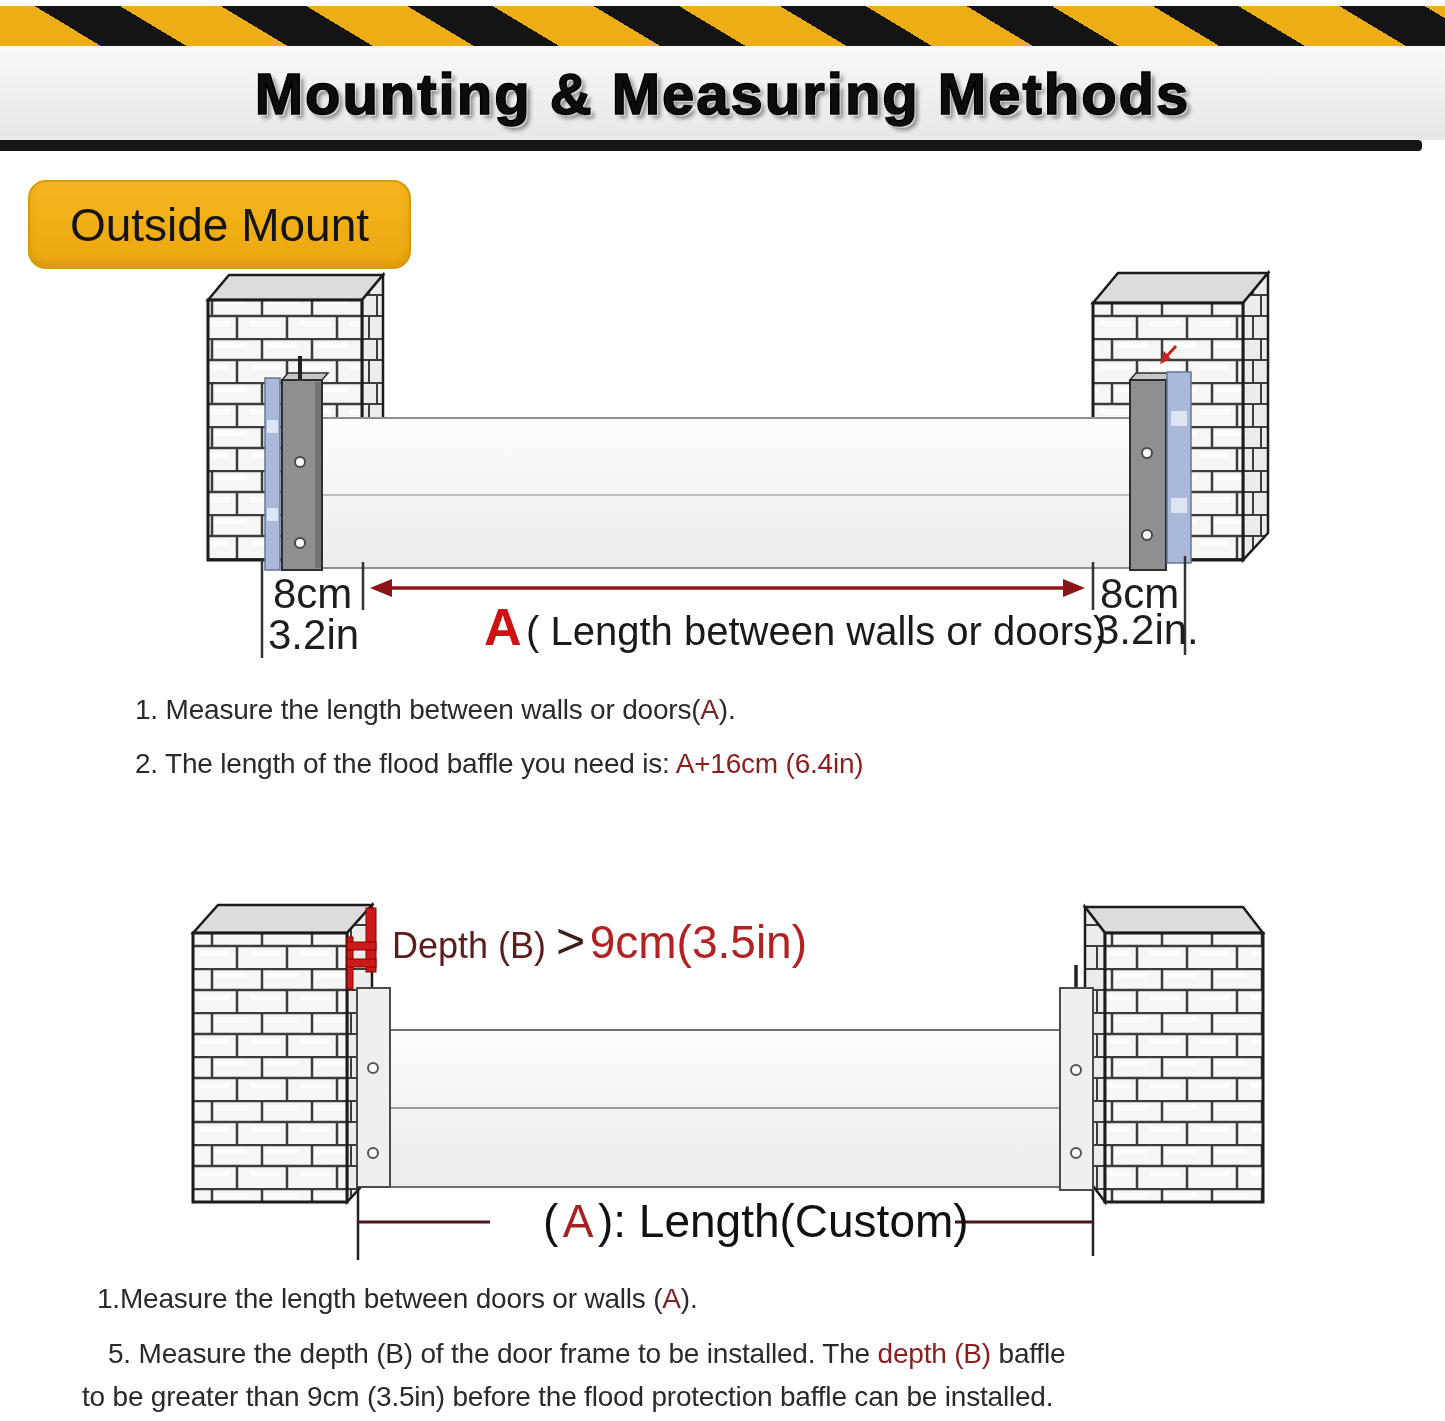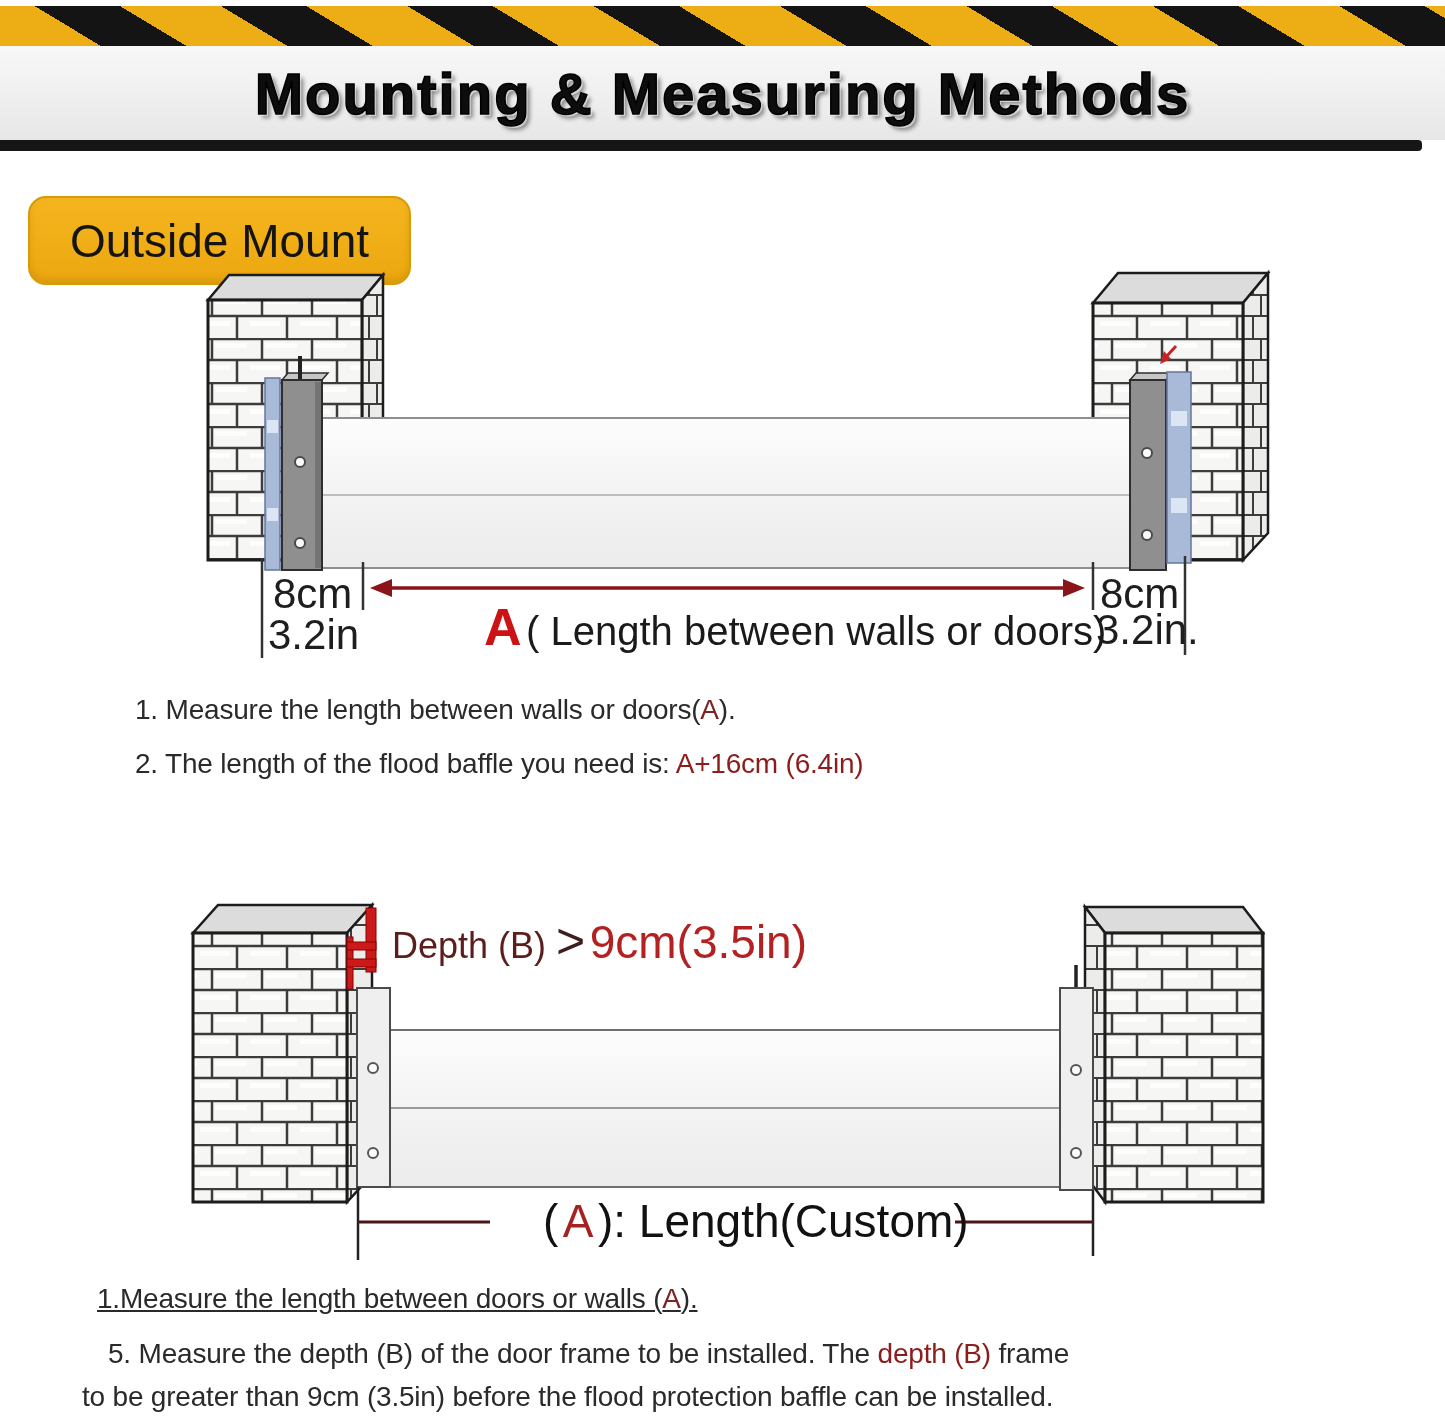--- a/index.html
+++ b/index.html
@@ -31,21 +31,21 @@
 <body>
 
 <div class="page">
 
   <div class="abs stripe-band"></div>
   <div class="abs title-band">
     <div class="page-title">Mounting &amp; Measuring Methods</div>
   </div>
   <div class="abs divider-bar"></div>
 
-  <div class="abs badge" style="left:28px;top:180px;width:379px;height:85px;margin-top:16px;">
+  <div class="abs badge" style="left:28px;top:180px;width:379px;height:85px;">
     <span>Outside Mount</span>
   </div>
 
   <svg class="abs" style="left:0;top:250px;" width="1445" height="440" viewBox="0 0 1445 440">
     <defs>
       <pattern id="brick" patternUnits="userSpaceOnUse" width="50" height="44">
         <rect width="50" height="44" fill="#f6f6f4"></rect>
         <line x1="0" y1="1" x2="50" y2="1" stroke="#3c3c3c" stroke-width="2.5"></line>
         <line x1="0" y1="22" x2="50" y2="22" stroke="#3c3c3c" stroke-width="2.5"></line>
         <line x1="12" y1="0" x2="12" y2="22" stroke="#3c3c3c" stroke-width="2.5"></line>
@@ -191,23 +191,23 @@
       <line x1="358" y1="342" x2="490" y2="342" stroke="#4A1616" stroke-width="3"></line>
       <line x1="955" y1="342" x2="1093" y2="342" stroke="#4A1616" stroke-width="3"></line>
       <text>
         <tspan x="543" y="357" font-size="46" fill="#111111">(</tspan>
         <tspan font-size="46" fill="#A52222">A</tspan>
         <tspan font-size="46" fill="#111111">): Length(Custom)</tspan>
       </text>
     </g>
   </svg>
 
-  <div class="abs step-line" style="left:97px;top:1283px;text-decoration:underline;">
+  <div class="abs step-line" style="left:97px;top:1283px;">
     <span>1.Measure the length between doors or walls (</span><span class="red-a">A</span><span>).</span>
   </div>
   <div class="abs step-line" style="left:108px;top:1338px;">
-    <span>5. Measure the depth (B) of the door frame to be installed. The </span><span class="maroon">depth (B)</span><span> frame</span>
+    <span>5. Measure the depth (B) of the door frame to be installed. The </span><span class="maroon">depth (B)</span><span> baffle</span>
   </div>
   <div class="abs step-line" style="left:82px;top:1381px;">
     <span>to be greater than 9cm (3.5in) before the flood protection baffle can be installed.</span>
   </div>
 
 </div>
 
 </body></html>

